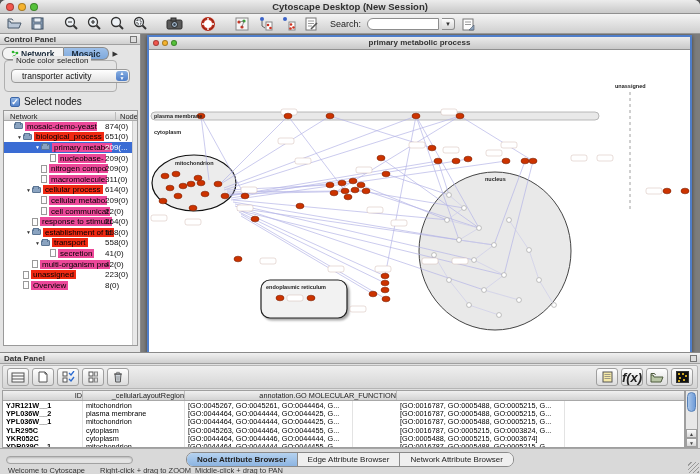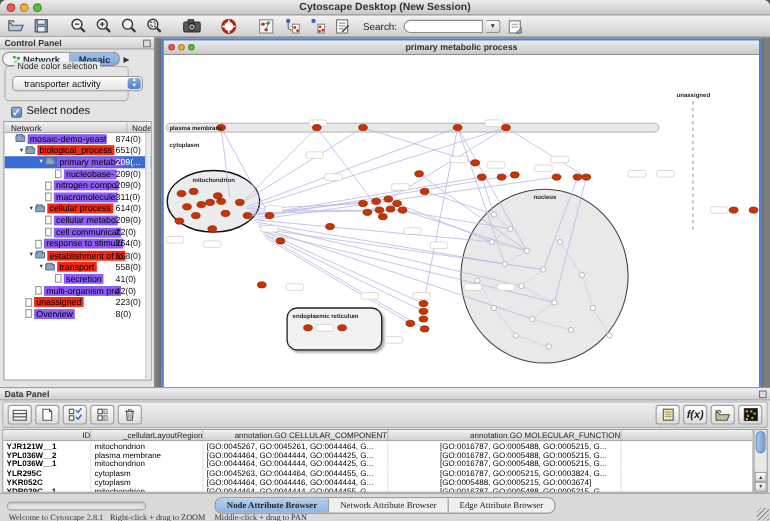--- a/index.html
+++ b/index.html
@@ -64,21 +64,21 @@
   #tree-header .h2{position:absolute;left:111px;top:1px;border-left:1px solid #bbb;padding-left:4px;}
   .tree-row{position:relative;height:10.6px;display:flex;align-items:center;font-size:8px;white-space:nowrap;}
   .tree-row.sel{background:#3a6cd4;}
   .exp{width:7px;font-size:5px;color:#333;text-align:center;flex:none;}
   .tree-row.sel .exp{color:#fff;}
   .ticon{flex:none;margin-right:2px;}
   .ticon.folder{width:9px;height:6px;background:#8aa3c0;border:1px solid #5c7694;border-radius:1px;position:relative;}
   .ticon.folder:before{content:"";position:absolute;left:0;top:-2px;width:4px;height:2px;background:#8aa3c0;border:1px solid #5c7694;border-bottom:none;}
   .ticon.file{width:6px;height:8px;background:#fdfdfd;border:1px solid #999;}
   .chip{padding:0 2px;color:#000;max-width:72px;overflow:hidden;}
-  .chip.green{background:#8b5cf6;}
+  .chip.green{background:#ec4899;}
   .chip.red{background:#f02912;}
   .cnt{position:absolute;left:101px;color:#111;}
   .tree-row.sel .cnt{color:#fff;}
   #tree-scroll{position:absolute;right:0;top:10px;bottom:0;width:5px;background:#e9e9e9;border-left:1px solid #ccc;}
   
   #desktop{position:relative;flex:1;background:#7d7d7d;overflow:hidden;}
   #net-window{position:absolute;left:6px;top:1px;width:545px;height:358px;border:2px solid #4f7ecb;
      background:#fff;box-shadow:0 1px 4px rgba(0,0,0,.5);}
   #net-titlebar{height:13px;background:linear-gradient(#ebebeb,#c9c9c9);border-bottom:1px solid #909090;position:relative;}
   #net-title{position:absolute;left:0;right:0;top:1px;text-align:center;font-size:8px;font-weight:bold;color:#333;}
@@ -91,21 +91,21 @@
   .frag-gray{background:#dedede;border:1px solid #9a9a9a;border-bottom:none;}
   .frag-white{background:#f8f8f8;border:1px solid #9a9a9a;}
   
   #data-panel{position:absolute;left:0;top:352px;width:700px;height:96px;background:#e0e0e0;
      border-top:1px solid #8a8a8a;}
   #dp-toolbar{position:absolute;left:2px;top:12px;right:2px;height:24px;display:flex;align-items:center;gap:3px;
      background:linear-gradient(#efefef,#d5d5d5);border:1px solid #b5b5b5;border-radius:2px;padding:0 4px;}
   .dbtn{width:22px;height:18px;border:1px solid #9f9f9f;border-radius:3px;
      background:linear-gradient(#fefefe,#dcdcdc);display:flex;align-items:center;justify-content:center;flex:none;}
   #dp-spacer{flex:1;}
-  #fx-label{font-size:10px;font-style:italic;font-weight:bold;color:#222;}
+  #fx-label{font-size:13px;font-style:italic;font-weight:bold;color:#222;}
   #attr-table{position:absolute;left:2px;top:37px;width:683px;height:58px;background:#fff;
      border:1px solid #9f9f9f;overflow:hidden;}
   .atr-head{display:flex;height:10px;background:linear-gradient(#f0f0f0,#d3d3d3);
      border-bottom:1px solid #a8a8a8;font-size:7.3px;color:#222;}
   .atr-head div{border-right:1px solid #bbb;text-align:right;overflow:hidden;white-space:nowrap;}
   .atr-row{display:flex;height:8.3px;font-size:7.3px;color:#000;align-items:center;}
   .atr-row div{border-right:1px solid #e3e3e3;overflow:hidden;white-space:nowrap;padding-left:3px;}
   .c1{width:80px;flex:none;font-weight:bold;}
   .c2{width:102px;flex:none;}
   .c3{width:168px;flex:none;}
@@ -113,21 +113,21 @@
   .c5{flex:1;border-right:none !important;}
   .atr-head .c1{font-weight:normal;}
   #attr-vscroll{position:absolute;right:2px;top:37px;width:13px;height:58px;background:#e8e8e8;
      border:1px solid #9f9f9f;}
   #attr-thumb{position:absolute;left:1px;top:1px;width:9px;height:20px;border-radius:5px;
      background:linear-gradient(90deg,#a9c6ea,#6f9cd8);border:1px solid #5580b8;}
   .scroll-btn{position:absolute;left:0px;width:11px;height:9px;background:linear-gradient(#fcfcfc,#d8d8d8);
      border:1px solid #9f9f9f;font-size:5px;color:#444;text-align:center;line-height:8px;}
   
   #bottom-bar{position:absolute;left:0;top:448px;width:700px;height:26px;background:#d9d9d9;
-     border-top:1px solid #a5a5a5;font-family:Liberation Serif, serif;}
+     border-top:1px solid #a5a5a5;}
   #browser-tabs{position:absolute;left:0;right:0;top:3px;display:flex;justify-content:center;}
   #browser-tabs-inner{display:flex;border:1px solid #8a8a8a;border-radius:7px;overflow:hidden;background:#efefef;}
   .btab{font-size:8px;color:#222;padding:2px 10px;border-right:1px solid #8a8a8a;background:#efefef;}
   .btab:last-child{border-right:none;}
   .btab.sel{background:linear-gradient(#b5d2ef,#8cb4e2);font-weight:bold;}
   #progress-groove{position:absolute;left:6px;top:7px;width:127px;height:8px;border:1px solid #a2a2a2;
      border-radius:4px;background:#e4e4e4;box-shadow:inset 0 1px 2px rgba(0,0,0,.2);}
   #status-texts{position:absolute;left:8px;top:17px;font-size:7.5px;color:#333;display:flex;}
   #status-welcome{width:92px;}
   #status-zoom{width:95px;}
@@ -712,21 +712,20 @@
             <rect x="3" y="6" width="2" height="2" fill="#caa520"></rect>
             <rect x="7" y="8" width="2" height="2" fill="#caa520"></rect>
             <rect x="2" y="9" width="2" height="2" fill="#caa520"></rect>
           </svg>
       </div>
     </div>
     <div id="attr-table">
       <div class="atr-head">
         <div class="c1">ID</div>
         <div class="c2">_cellularLayoutRegion</div>
-        <div class="c3">annotation.GO CELLULAR_COMPONENT</div>
         <div class="c4">annotation.GO MOLECULAR_FUNCTION</div>
         <div class="c5"></div>
       </div>
       <div id="attr-rows">
           <div class="atr-row">
             <div class="c1">YJR121W__1</div>
             <div class="c2">mitochondrion</div>
             <div class="c3">[GO:0045267, GO:0045261, GO:0044464, G...</div>
             <div class="c4">[GO:0016787, GO:0005488, GO:0005215, G...</div>
             <div class="c5"></div>
@@ -773,22 +772,22 @@
       <div class="scroll-btn" style="bottom:9px;">▲</div>
       <div class="scroll-btn" style="bottom:0;">▼</div>
     </div>
   </div>
 
   <div id="bottom-bar">
     <div id="progress-groove"></div>
     <div id="browser-tabs">
       <div id="browser-tabs-inner">
           <div class="btab sel">Node Attribute Browser</div>
+          <div class="btab">Edge Attribute Browser</div>
           <div class="btab">Network Attribute Browser</div>
-          <div class="btab">Edge Attribute Browser</div>
         </div>
     </div>
     <div id="status-texts">
       <span id="status-welcome">Welcome to Cytoscape 2.8.1</span>
       <span id="status-zoom">Right-click + drag to ZOOM</span>
       <span id="status-pan">Middle-click + drag to PAN</span>
     </div>
     <div id="resize-grip"></div>
   </div>
 

